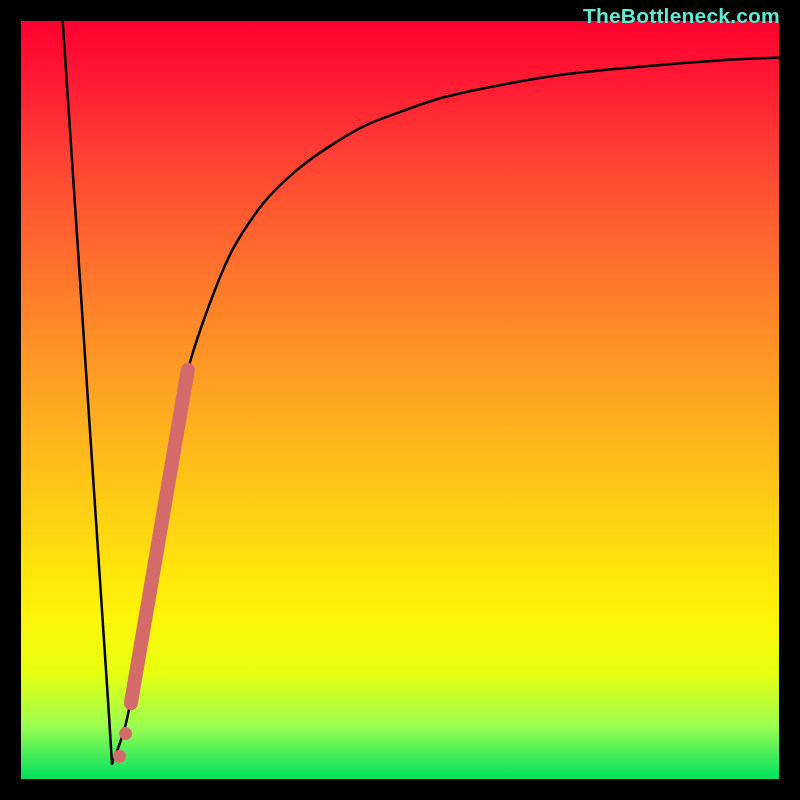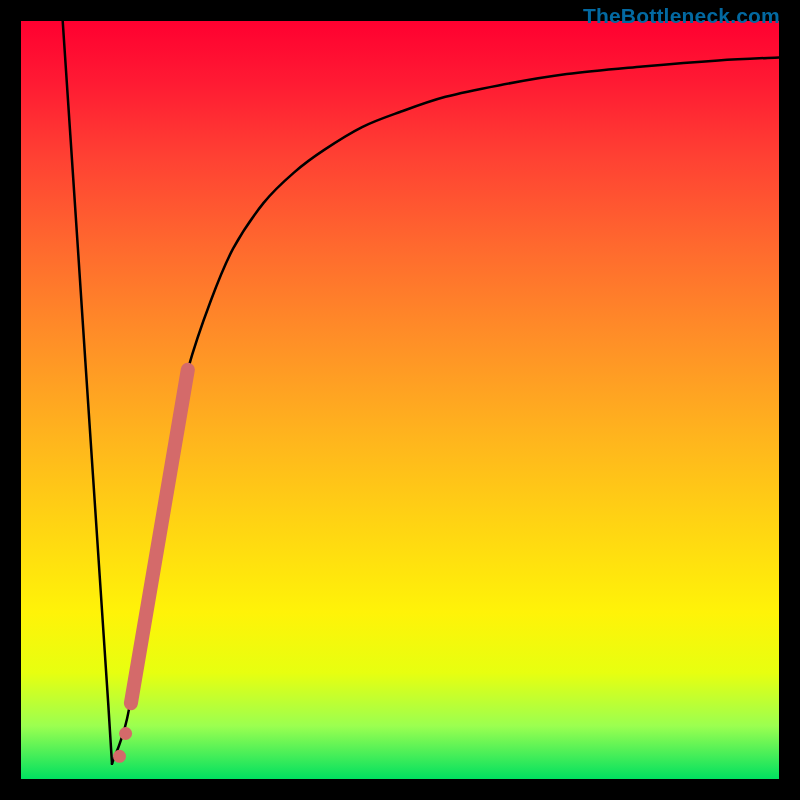--- a/index.html
+++ b/index.html
@@ -10,21 +10,21 @@
     height: 800px;
     background: #000;
   }
   .watermark {
     position: absolute;
     top: 4px;
     right: 20px;
     font-family: Arial, Helvetica, sans-serif;
     font-size: 21px;
     font-weight: 600;
-    color: #0369a1;
+    color: #5eead4;
     letter-spacing: 0.2px;
     z-index: 10;
   }
   .plot {
     position: absolute;
     left: 21px;
     top: 21px;
     width: 758px;
     height: 758px;
     background: linear-gradient(to bottom,

